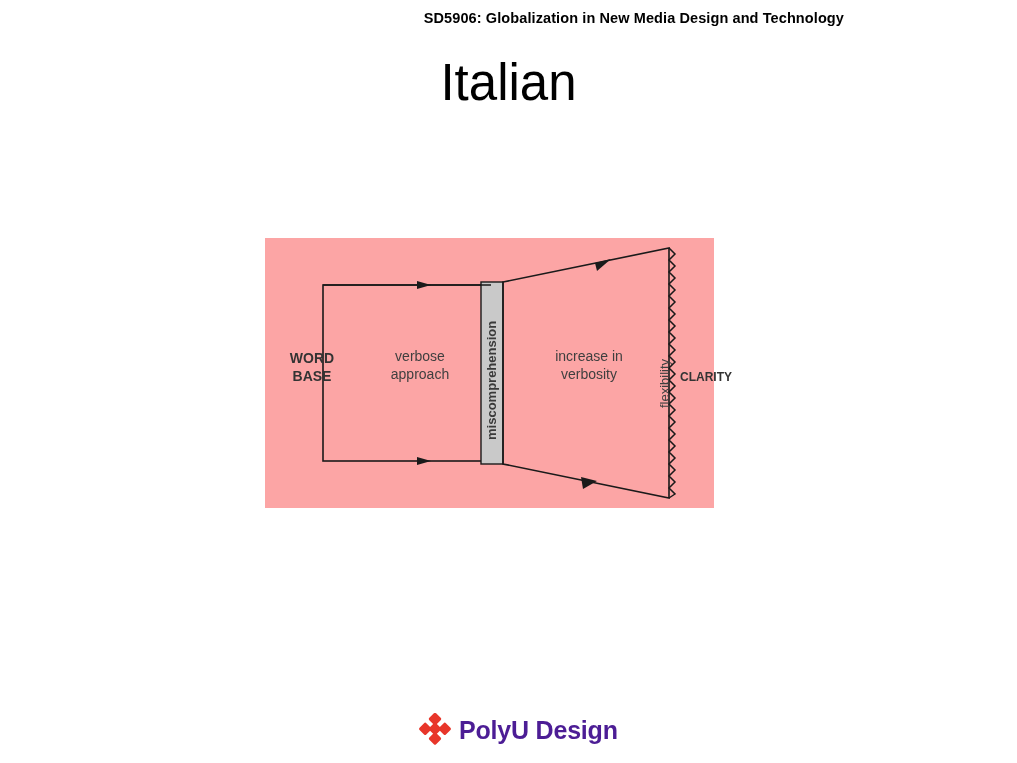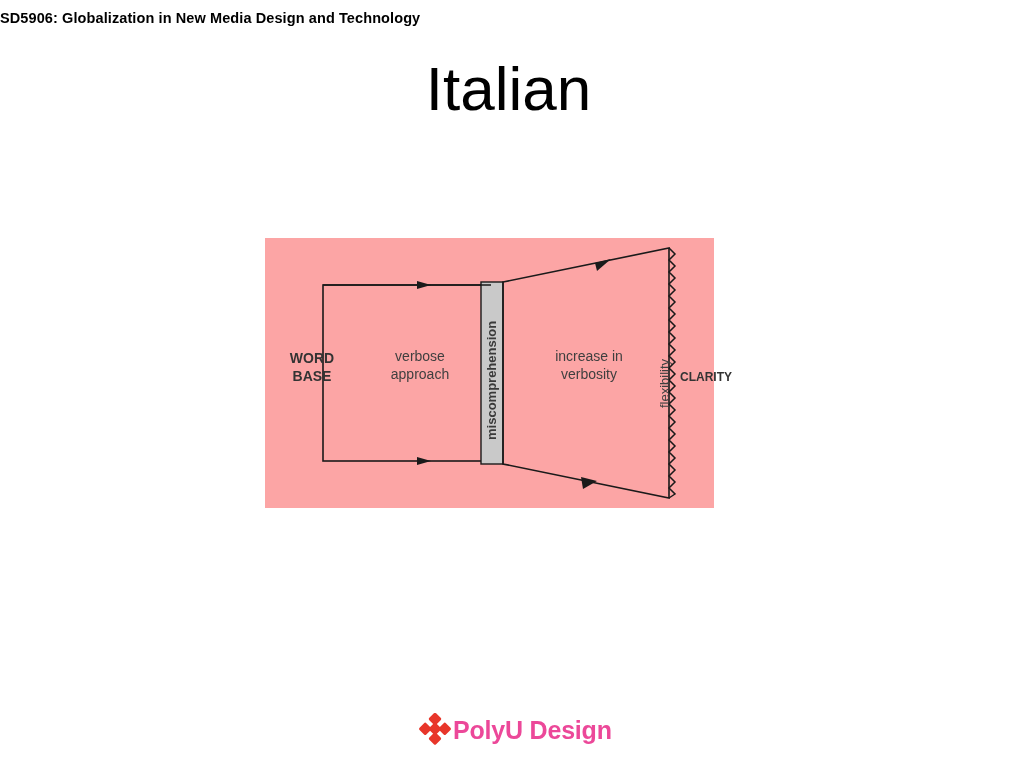--- a/index.html
+++ b/index.html
@@ -21,34 +21,34 @@
     left: 0; top: 0;
     width: 1017px;
     height: 763px;
   }
 
   .course-header {
     position: absolute;
     top: 10px;
     left: 0;
     width: 844px;
-    text-align: left;
+    text-align: right;
     font-size: 14.5px;
     font-weight: bold;
     color: #000;
     letter-spacing: 0.1px;
   }
 
   .slide-title {
     position: absolute;
     top: 56px;
     left: 0;
     width: 1017px;
     text-align: center;
-    font-size: 62px;
+    font-size: 51px;
     font-weight: normal;
     color: #000;
     line-height: 1.05;
   }
 
   
   .diagram {
     position: absolute;
     left: 265px;
     top: 238px;
@@ -138,24 +138,24 @@
     height: 36px;
     display: flex;
     align-items: center;
   }
   .logo-mark {
     width: 34px;
     height: 34px;
     flex: 0 0 34px;
   }
   .logo-text {
-    margin-left: 1px;
+    margin-left: 7px;
     font-size: 25px;
     font-weight: bold;
-    color: #ec4899;
+    color: #4c1d95;
     letter-spacing: -0.2px;
     white-space: nowrap;
   }
 </style>
 </head>
 <body>
 
 <div class="slide">
 
   <div class="course-header">SD5906:  Globalization in New Media Design and Technology</div>

